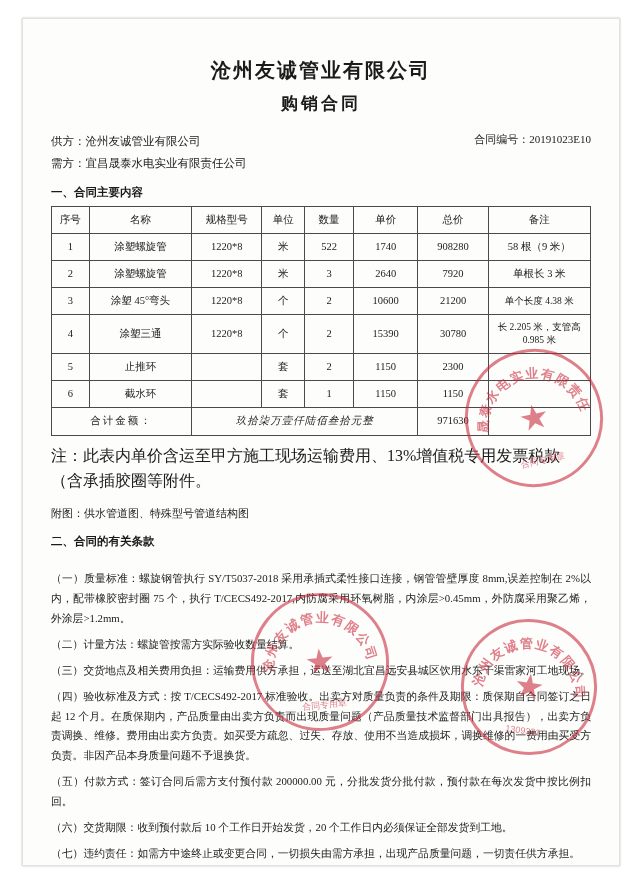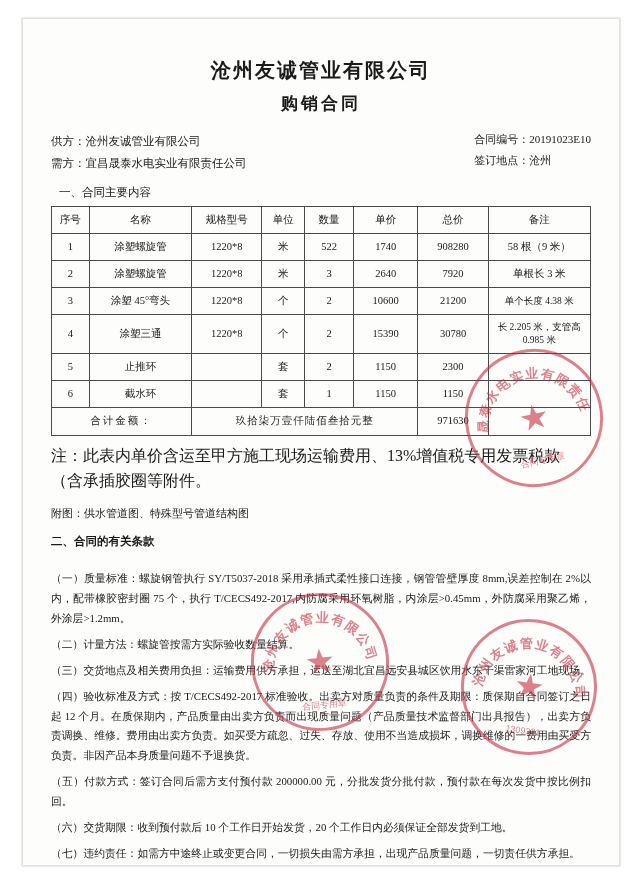--- a/index.html
+++ b/index.html
@@ -66,23 +66,22 @@
     right: 0;
     top: -2px;
     font-size: 11px;
     line-height: 1.95;
     text-align: left;
   }
   .meta div { white-space: nowrap; }
   .section-head {
     margin-top: 10px;
     font-size: 11.5px;
-    font-weight: normal;
-    color: #1b1b1b;
-    margin-left: 8px;
+    font-weight: bold;
+    color: #1b1b1b;
   }
   table.goods {
     width: 100%;
     border-collapse: collapse;
     margin-top: 6px;
     font-size: 10.5px;
     color: #1b1b1b;
   }
   table.goods th, table.goods td {
     border: 1px solid #4a4a4a;
@@ -94,21 +93,21 @@
   table.goods td.small { font-size: 9.5px; }
   .col-idx { width: 7%; }
   .col-name { width: 19%; }
   .col-spec { width: 13%; }
   .col-unit { width: 8%; }
   .col-qty { width: 9%; }
   .col-price { width: 12%; }
   .col-total { width: 13%; }
   .col-remark { width: 19%; }
   .sum-label { letter-spacing: 2px; }
-  .sum-text { letter-spacing: 1px; }
+  .sum-text { letter-spacing: 1px; font-style: italic; }
   .note {
     margin-top: 7px;
     font-size: 16px;
     line-height: 1.6;
     color: #1b1b1b;
   }
   .attach {
     margin-top: 12px;
     font-size: 11px;
     color: #1b1b1b;
@@ -227,23 +226,20 @@
 
       <div class="doc-title">沧州友诚管业有限公司</div>
       <div class="doc-subtitle">购销合同</div>
 
       <div class="parties">
         <span class="party-line">供方：沧州友诚管业有限公司</span>
         <span class="party-line">需方：宜昌晟泰水电实业有限责任公司</span>
         <div class="meta">
           <div>
             <span>合同编号：</span><span>20191023E10</span>
-          </div>
-          <div>
-            <span>签订地点：</span><span>沧州</span>
           </div>
         </div>
       </div>
 
       <div class="section-head">一、合同主要内容</div>
 
       <table class="goods">
         <colgroup>
           <col class="col-idx">
             <col class="col-name">

